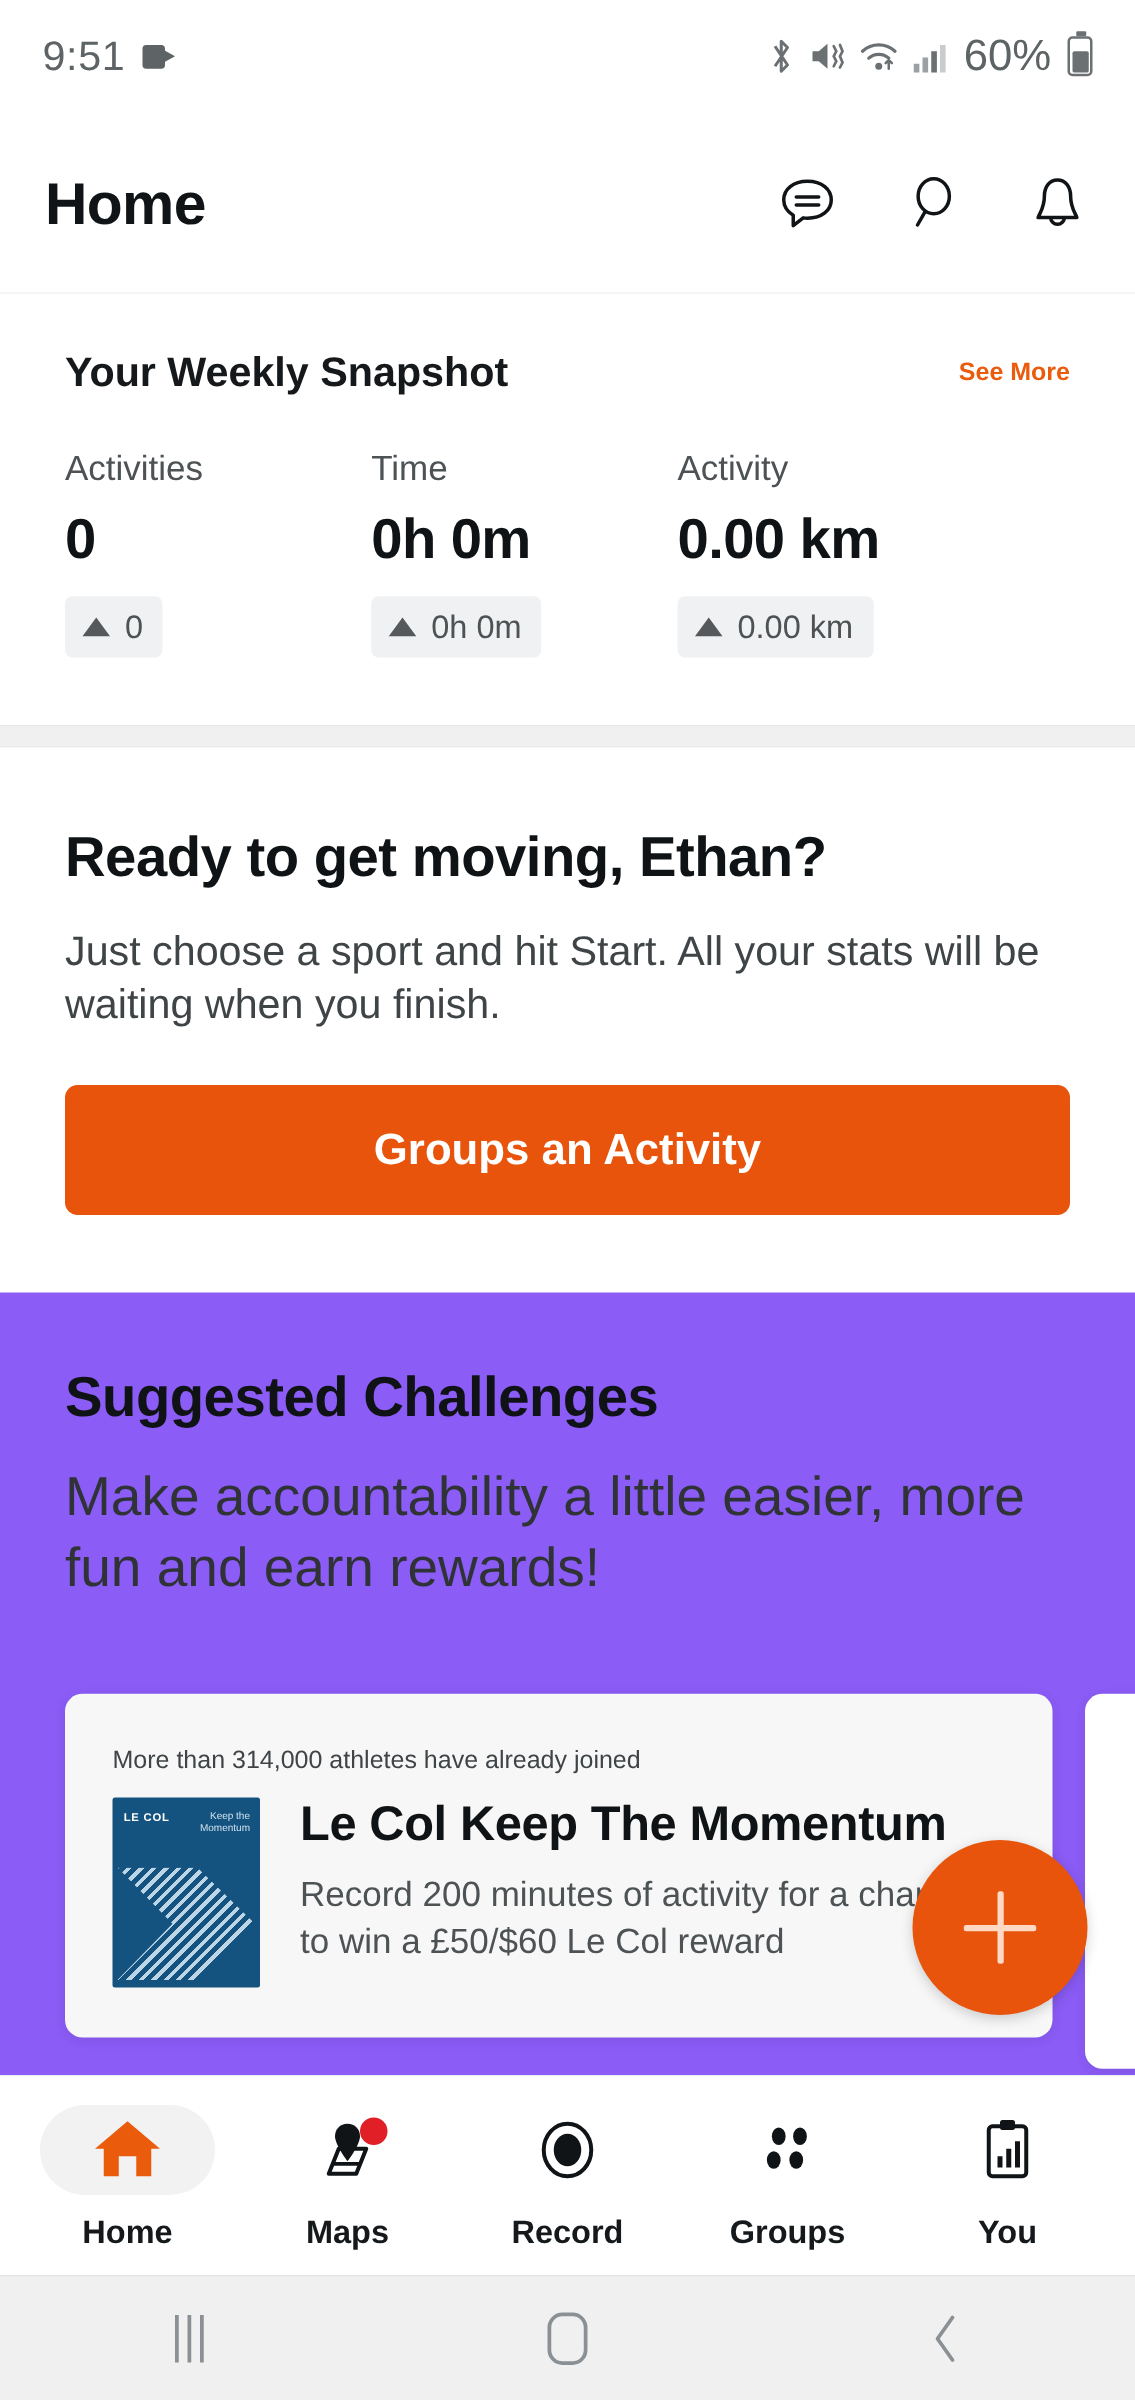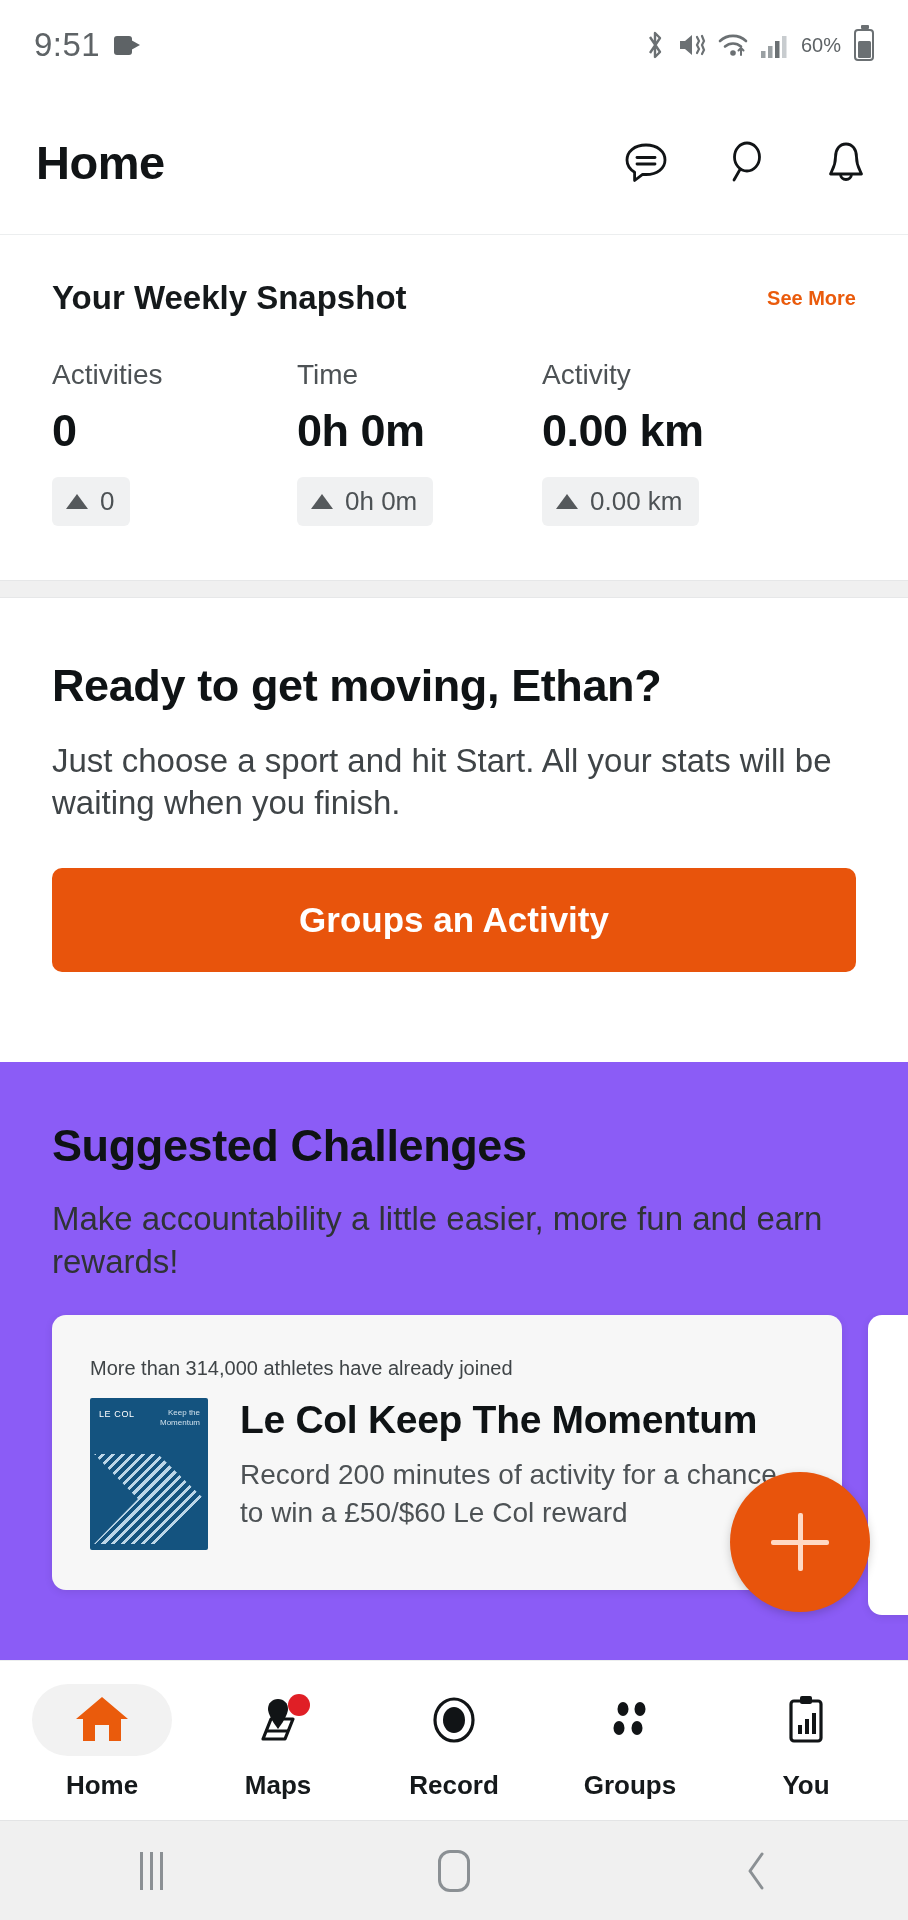--- a/index.html
+++ b/index.html
@@ -59,21 +59,21 @@
     border-left: 9px solid #5e6366;
   }
   .status-right {
     margin-left: auto;
     display: flex;
     align-items: center;
     gap: 10px;
   }
   .status-right svg { display: block; }
   .batt-text {
-    font-size: 20px;
+    font-size: 35px;
     color: #5e6366;
     letter-spacing: 0px;
     margin-left: 4px;
   }
   .batt {
     width: 20px; height: 32px;
     border: 2.5px solid #6b7073;
     border-radius: 4px;
     position: relative;
     margin-left: 3px;
@@ -177,21 +177,21 @@
   .divider-band {
     height: 18px;
     background: #f0f0f0;
     border-top: 1px solid #e6e7e8;
     border-bottom: 1px solid #e6e7e8;
   }
 
   
   .ready {
     background: #ffffff;
-    padding: 62px 52px 90px 52px;
+    padding: 62px 52px 62px 52px;
   }
   .ready h2 {
     font-size: 45px;
     font-weight: 700;
     color: #0f1315;
     letter-spacing: -0.4px;
     margin-bottom: 28px;
   }
   .ready p {
     font-size: 33px;
@@ -223,24 +223,24 @@
     overflow: hidden;
   }
   .challenges h2 {
     font-size: 45px;
     font-weight: 700;
     color: #0f1315;
     letter-spacing: -0.4px;
     margin-bottom: 26px;
   }
   .challenges > p {
-    font-size: 33px;
+    font-size: 44px;
     line-height: 1.28;
     color: #2f3336;
-    margin-bottom: 32px;
+    margin-bottom: 72px;
     max-width: 800px;
   }
   .cards-strip {
     display: flex;
     gap: 26px;
     align-items: flex-start;
   }
   .challenge-card {
     flex: 0 0 790px;
     background: #f7f7f7;
@@ -257,21 +257,21 @@
   .thumb {
     flex: 0 0 118px;
     height: 152px;
     background: #14537f;
     position: relative;
     overflow: hidden;
     border-radius: 2px;
   }
   .thumb .brand {
     position: absolute; left: 9px; top: 11px;
-    font-size: 9px; font-weight: 400; color: #ffffff; letter-spacing: 0.6px;
+    font-size: 9px; font-weight: 700; color: #ffffff; letter-spacing: 0.6px;
   }
   .thumb .tagline {
     position: absolute; right: 8px; top: 10px;
     font-size: 8px; color: #cfe0ec; text-align: right; line-height: 1.25; width: 54px;
   }
   .thumb .chev {
     position: absolute; left: 4px; top: 56px; right: 4px; bottom: 6px;
     background: repeating-linear-gradient(
       -45deg, #bcd6e8 0 3px, #14537f 3px 7px);
     clip-path: polygon(0% 0%, 58% 0%, 100% 50%, 58% 100%, 0% 100%, 40% 50%);

